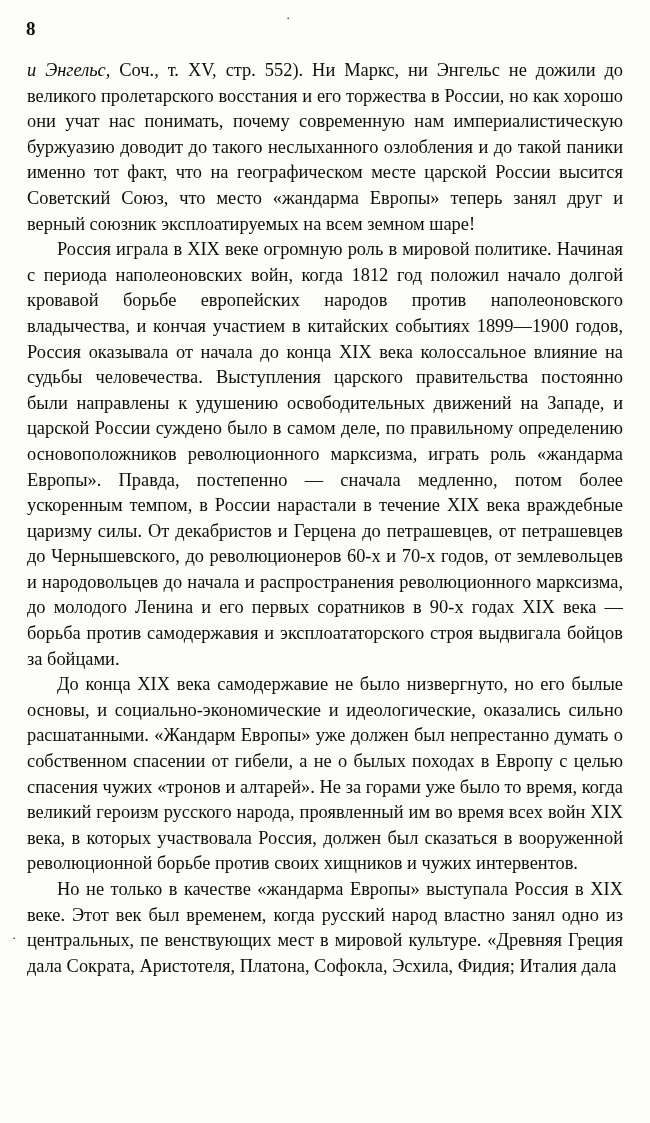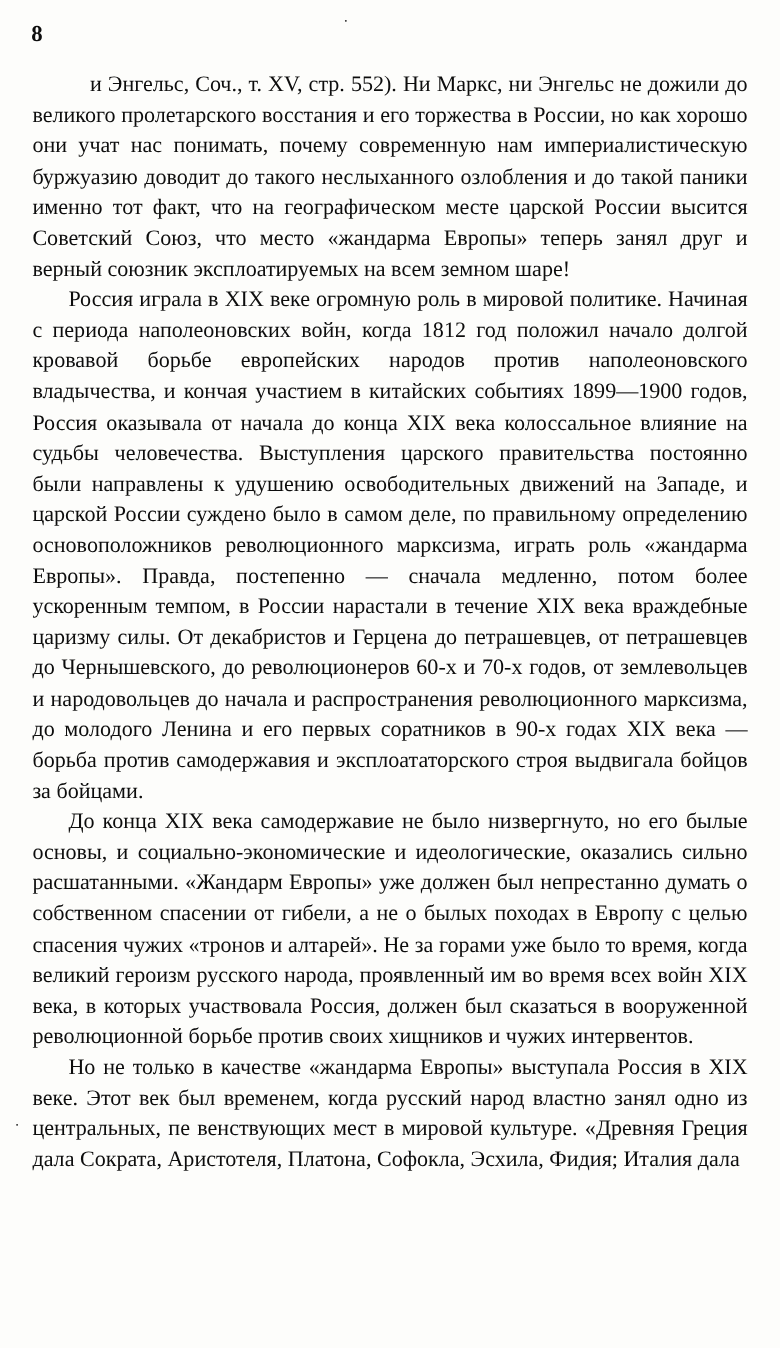--- a/index.html
+++ b/index.html
@@ -58,21 +58,21 @@
     text-justify: inter-word;
   }
   .body-text p {
     margin: 0;
     text-indent: 30px;
   }
   .body-text p.noindent {
     text-indent: 0;
   }
   .it {
-    margin-left: 48px;
+    font-style: italic;
   }
   .dot-mark {
     position: absolute;
     font-size: 13px;
     color: #1a1a1a;
   }
   .dot-1 { left: 286px; top: 10px; }
   .dot-2 { left: 12px; top: 930px; }
 </style>
 </head>

